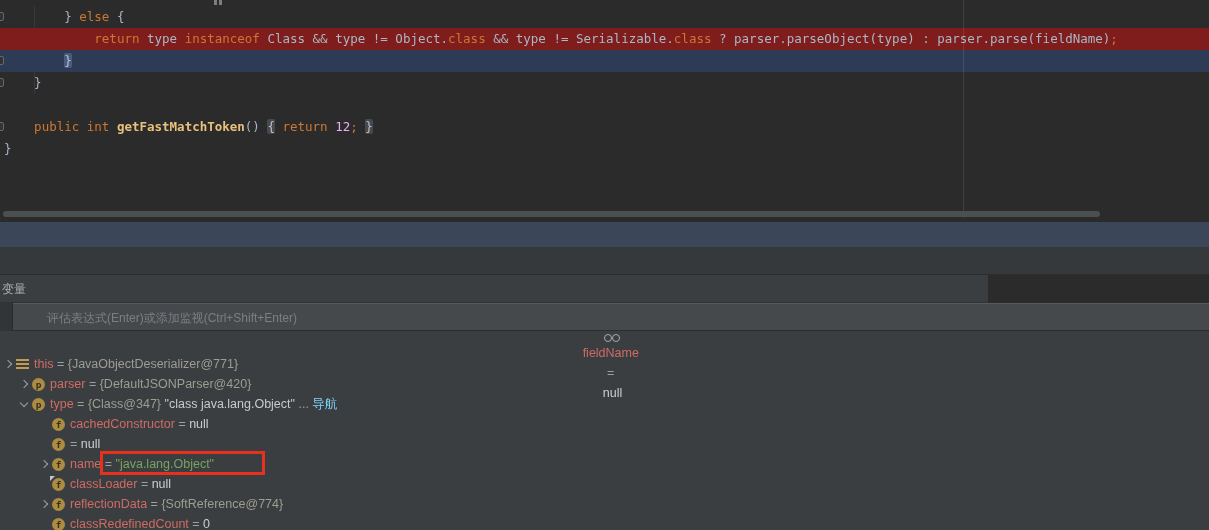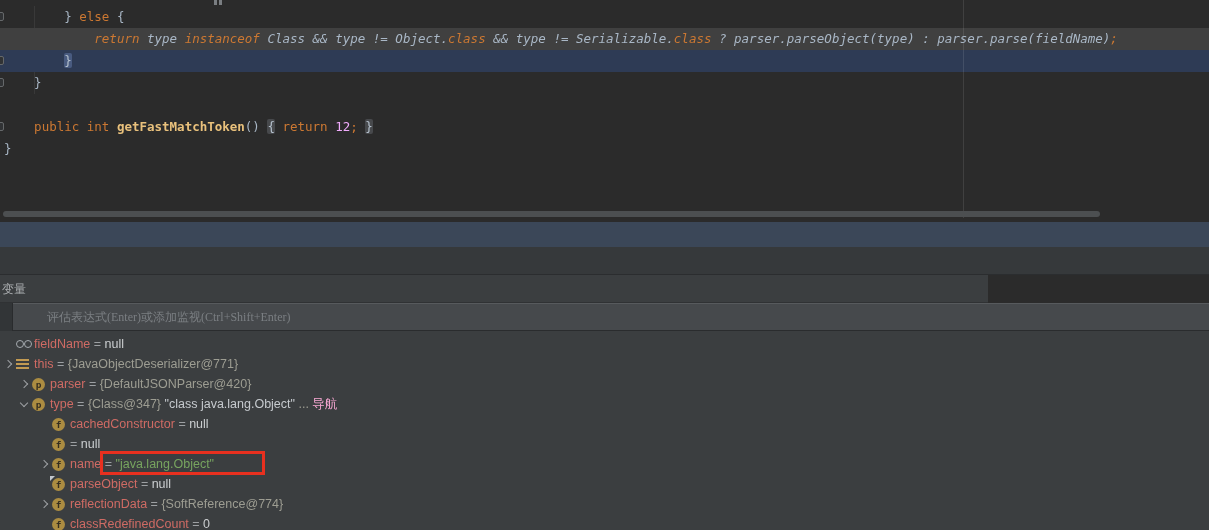--- a/index.html
+++ b/index.html
@@ -5,21 +5,21 @@
   * { margin:0; padding:0; box-sizing:border-box; }
   html,body { width:1209px; height:530px; overflow:hidden; background:#2B2B2B;
               font-family:"Liberation Sans", sans-serif; }
 
   
   .editor { position:absolute; left:0; top:0; width:1209px; height:200px; background:#2B2B2B; }
   .code-lines { position:absolute; left:0; top:6px; width:100%; }
   .code-line { position:relative; height:22px; line-height:22px; white-space:pre;
                font-family:"DejaVu Sans Mono","Liberation Mono",monospace; font-size:12.5px;
                color:#A9B7C6; padding-left:4px; }
-  .hl-exec { background:#404040;font-style:italic; }
+  .hl-exec { background:#7f1d1d; }
   .hl-sel  { background:#2E3B55; }
   .tk-kw     { color:#CC7832; }
   .tk-plain  { color:#A9B7C6; }
   .tk-method { color:#E9C17C; font-weight:bold; }
   .tk-num    { color:#f0abfc;text-align:right; }
   .tk-brace  { color:#B6C2CE; background:#47494C; border-radius:2px; }
   .hl-sel .tk-brace { background:rgba(130,160,220,0.32); }
   .fold-marker { position:absolute; left:-5px; top:6px; width:9px; height:9px;
                  border:1px solid #65686A; border-radius:2px; background:#313335; }
   .indent-guide { position:absolute; left:34px; top:6px; width:1px; height:88px;
@@ -40,21 +40,21 @@
 
   
   .vars-header { position:absolute; left:0; top:275px; width:988px; height:28px;
                  background:#3B3E40; border-bottom:1px solid #303234; }
   .vars-title { position:absolute; left:2px; top:0; height:28px; line-height:28px;
                 font-size:12px; color:#ABAEB0; }
   .eval-row { position:absolute; left:0; top:303px; width:1209px; height:28px;
               background:#46494C; border-top:1px solid #575A5D; border-bottom:1px solid #2A2C2E; }
   .eval-input { position:absolute; left:13px; top:1px; width:1196px; height:25px;
                 background:transparent; border:none; outline:none;
-                font-family:Liberation Serif, serif; font-size:12px;
+                font-family:Liberation Sans, sans-serif; font-size:12px;
                 color:#fca5a5; padding-left:34px; }
   .eval-input::placeholder { color:#7B7F83; opacity:1; }
 
   .left-strip { position:absolute; left:0; top:303px; width:13px; height:227px;
                 background:#323537; border-right:1px solid #292B2D; }
   .strip-square { position:absolute; left:2px; top:84px; width:7px; height:7px;
                   border:1px solid #6E7173; border-radius:1px; }
   .strip-tri { position:absolute; left:2px; top:122px; width:0; height:0;
                border-left:4px solid transparent; border-right:4px solid transparent;
                border-top:6px solid #85888A; }
@@ -81,21 +81,21 @@
           font:bold 9.5px "DejaVu Sans Mono",monospace; display:inline-flex;
           align-items:center; justify-content:center; position:relative; }
   .ic-circle.marked::before { content:""; position:absolute; left:-2px; top:-2px; width:0; height:0;
           border-top:5px solid #C3C8CD; border-right:5px solid transparent; }
   .v-name   { color:#CF6B64; }
   .v-eq     { color:#9DA0A3; }
   .v-ref    { color:#9D9D92; }
   .v-plain  { color:#CBCED0; }
   .v-string { color:#77A45F; }
   .v-preview{ color:#C6CACE; }
-  .v-link   { color:#f9a8d4; cursor:pointer; }
+  .v-link   { color:#7dd3fc; cursor:pointer; }
 
   .red-box { position:absolute; left:100px; top:451px; width:165px; height:24px;
              border:3px solid #E8301F; z-index:5; }
 </style>
 </head>
 <body>
 
 <div class="editor">
   <div class="indent-guide"></div>
   <div class="code-lines">
@@ -127,25 +127,25 @@
   <input class="eval-input" type="text" placeholder="评估表达式(Enter)或添加监视(Ctrl+Shift+Enter)" style="">
 </div>
 
 <div class="left-strip">
   <span class="strip-square"></span>
   <span class="strip-dot"></span>
   <span class="strip-tri"></span>
 </div>
 
 <div class="vars-tree">
-    <div class="var-row" style=""><span class="chev-box"></span><span class="icon-box"><span class="ic-watch"></span></span><span class="v-name">fieldName </span><span class="v-eq">= </span><span class="v-plain">null</span></div>
+    <div class="var-row" style="padding-left: 16px; flex-direction: column;"><span class="chev-box"></span><span class="icon-box"><span class="ic-watch"></span></span><span class="v-name">fieldName </span><span class="v-eq">= </span><span class="v-plain">null</span></div>
     <div class="var-row" style=""><span class="chev-box"><span class="chev"></span></span><span class="icon-box"><span class="ic-object"></span></span><span class="v-name">this </span><span class="v-eq">= </span><span class="v-ref">{JavaObjectDeserializer@771}</span></div>
     <div class="var-row" style="padding-left: 16px;"><span class="chev-box"><span class="chev"></span></span><span class="icon-box"><span class="ic-circle">p</span></span><span class="v-name">parser </span><span class="v-eq">= </span><span class="v-ref">{DefaultJSONParser@420}</span></div>
     <div class="var-row" style="padding-left: 16px;"><span class="chev-box"><span class="chev expanded"></span></span><span class="icon-box"><span class="ic-circle">p</span></span><span class="v-name">type </span><span class="v-eq">= </span><span class="v-ref">{Class@347} </span><span class="v-preview">"class java.lang.Object"</span><span class="v-ref"> ... </span><span class="v-link">导航</span></div>
     <div class="var-row" style="padding-left: 36px;"><span class="chev-box"></span><span class="icon-box"><span class="ic-circle">f</span></span><span class="v-name">cachedConstructor </span><span class="v-eq">= </span><span class="v-plain">null</span></div>
     <div class="var-row" style="padding-left: 36px;"><span class="chev-box"></span><span class="icon-box"><span class="ic-circle">f</span></span><span class="v-eq">= </span><span class="v-plain">null</span></div>
     <div class="var-row" style="padding-left: 36px;"><span class="chev-box"><span class="chev"></span></span><span class="icon-box"><span class="ic-circle">f</span></span><span class="v-name">name </span><span class="v-eq">= </span><span class="v-string">"java.lang.Object"</span></div>
-    <div class="var-row" style="padding-left: 36px;"><span class="chev-box"></span><span class="icon-box"><span class="ic-circle marked">f</span></span><span class="v-name">parseObject </span><span class="v-eq">= </span><span class="v-plain">null</span></div>
+    <div class="var-row" style="padding-left: 36px;"><span class="chev-box"></span><span class="icon-box"><span class="ic-circle marked">f</span></span><span class="v-name">classLoader </span><span class="v-eq">= </span><span class="v-plain">null</span></div>
     <div class="var-row" style="padding-left: 36px;"><span class="chev-box"><span class="chev"></span></span><span class="icon-box"><span class="ic-circle">f</span></span><span class="v-name">reflectionData </span><span class="v-eq">= </span><span class="v-ref">{SoftReference@774}</span></div>
     <div class="var-row" style="padding-left: 36px;"><span class="chev-box"></span><span class="icon-box"><span class="ic-circle">f</span></span><span class="v-name">classRedefinedCount </span><span class="v-eq">= </span><span class="v-plain">0</span></div>
   </div>
 
 <div class="red-box"></div>
 
 </body></html>

